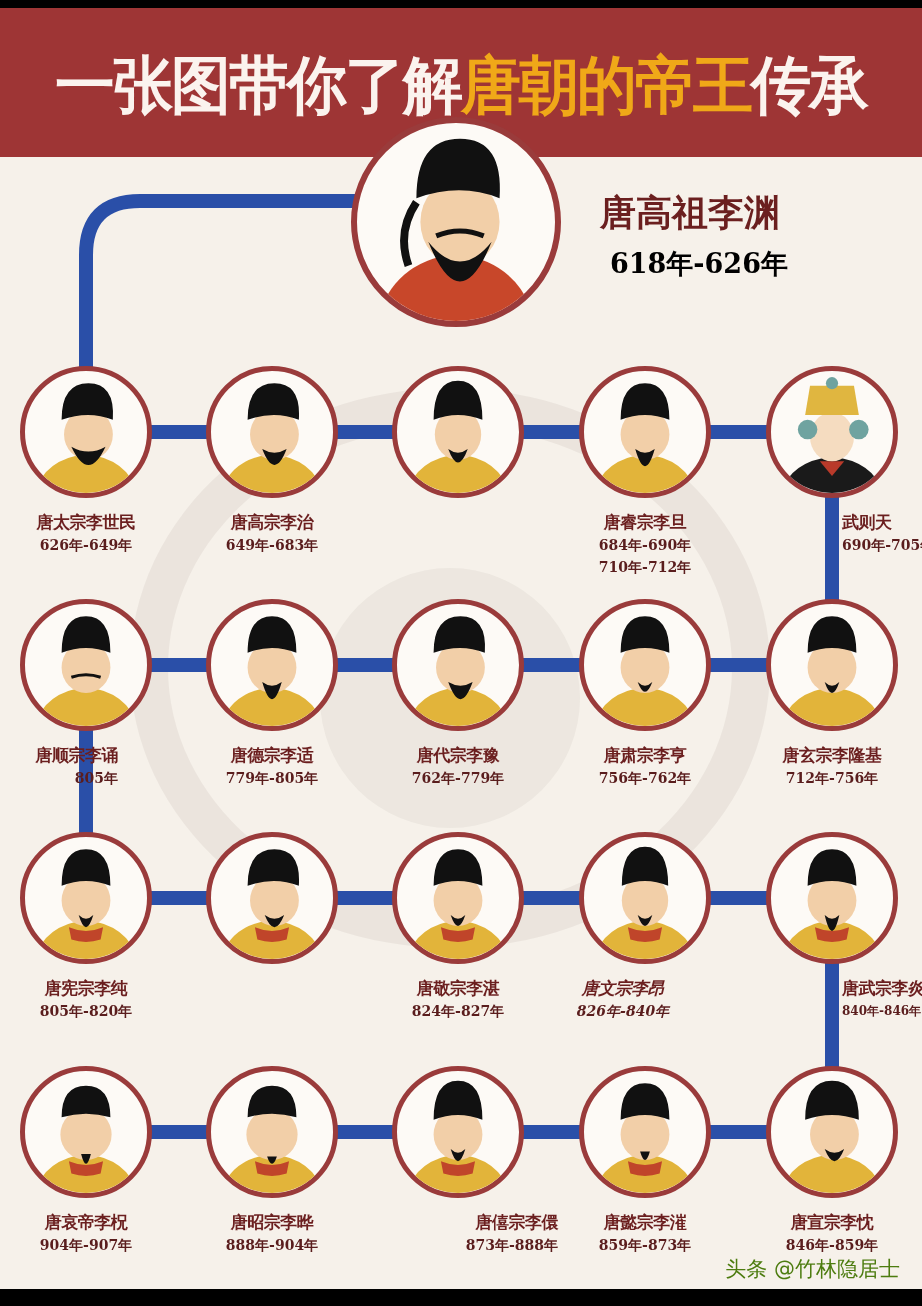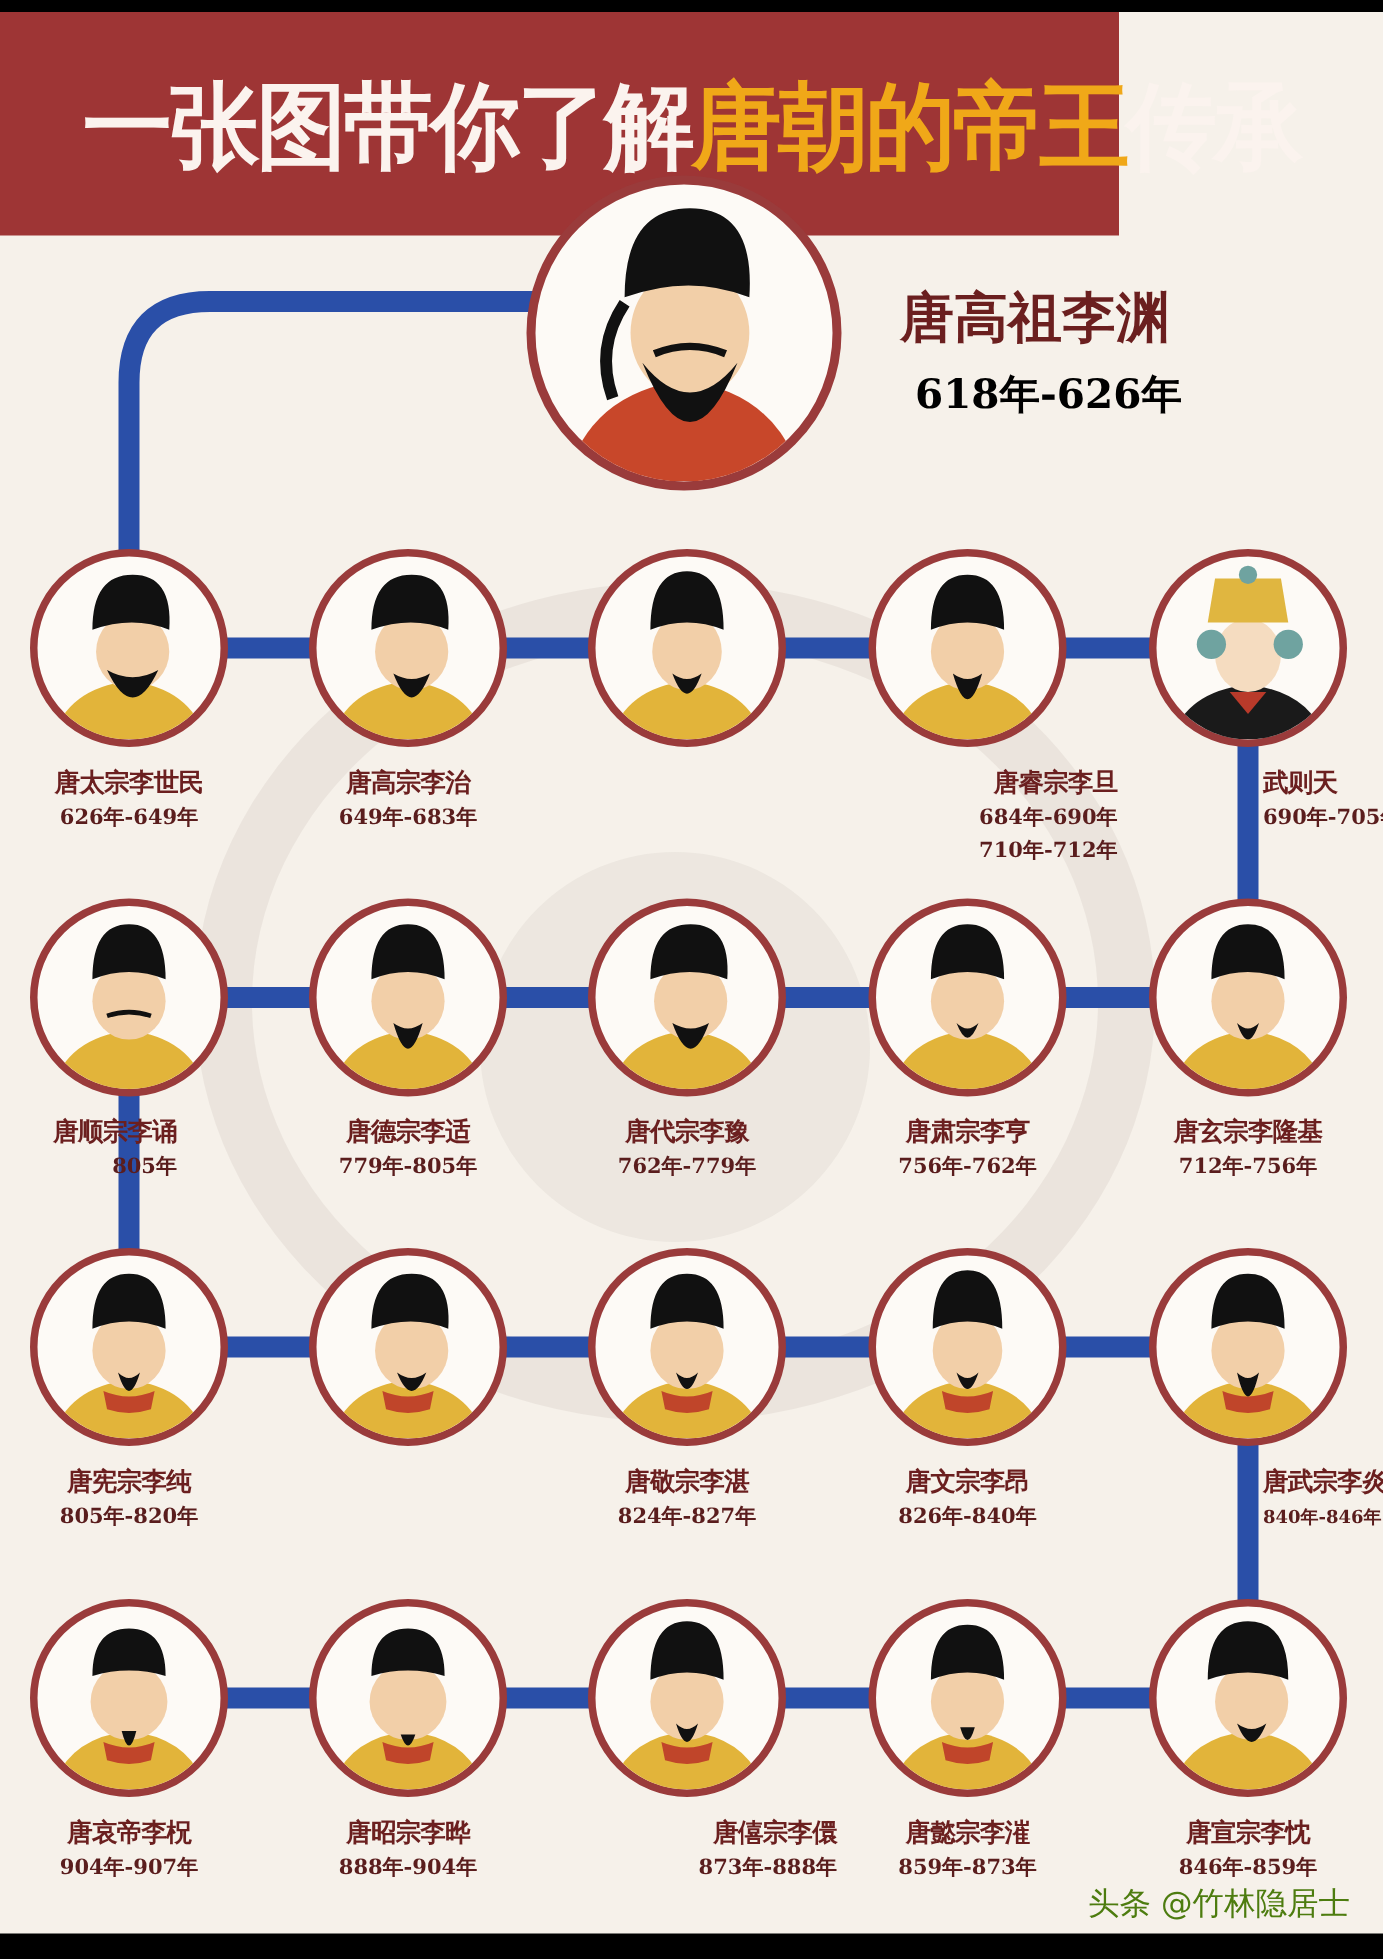--- a/index.html
+++ b/index.html
@@ -1,18 +1,18 @@
 <!DOCTYPE html>
 <html><head>
 <meta charset="utf-8">
 <style>
   html, body { margin:0; padding:0; }
   body { width:922px; height:1306px; position:relative; overflow:hidden; background:#000; font-family:"DejaVu Serif","Liberation Serif",serif; }
   .page { position:absolute; left:0; top:8px; width:922px; height:1281px; background:#f6f1ea; overflow:hidden; }
-  .banner { position:absolute; left:0; top:0; width:746px; height:149px; background:#9e3535; }
+  .banner { position:absolute; left:0; top:0; width:922px; height:149px; background:#9e3535; }
   .title { position:absolute; left:0; top:42px; width:922px; text-align:center; font-size:60px; font-weight:bold; color:#fbf3ee; letter-spacing:-2px; white-space:nowrap; line-height:70px; transform:scaleY(1.05); }
   .title .hl { color:#f0a818; }
   .watermark { position:absolute; left:130px; top:380px; width:640px; height:560px; border-radius:50%; border:38px solid rgba(160,150,140,0.13); box-sizing:border-box; }
   .watermark2 { position:absolute; left:320px; top:560px; width:260px; height:260px; border-radius:50%; background:rgba(160,150,140,0.10); }
   svg.path { position:absolute; left:0; top:0; }
   .circle { position:absolute; border-radius:50%; border:5px solid #9a3b3b; background:#fdfaf6; box-sizing:border-box; overflow:hidden; }
   .circle.lg { width:210px; height:210px; border-width:6px; }
   .circle.sm { width:132px; height:132px; }
   .portrait { position:absolute; left:0; top:0; width:100%; height:100%; }
   .label { position:absolute; text-align:center; color:#6b1f1f; font-weight:bold; white-space:nowrap; }
@@ -95,21 +95,21 @@
     </div>
 
   <div class="circle sm" style="left:579px;top:358px;">
       <svg class="portrait" viewBox="0 0 100 100">
         <path d="M8 100 Q16 72 50 68 Q84 72 92 100 Z" fill="#e2b43a"></path>
         <ellipse cx="50" cy="52" rx="20" ry="21" fill="#f2cfa8"></ellipse>
         <path d="M30 40 Q30 10 50 10 Q70 10 70 40 Q50 32 30 40 Z" fill="#111"></path>
         <path d="M42 64 Q50 92 58 64 Q50 70 42 64 Z" fill="#111"></path>
       </svg>
     </div>
-  <div class="label" style="left:545px;top:502px;width:200px;text-align:right;">
+  <div class="label" style="left:545px;top:502px;width:200px;">
       <div class="name">唐睿宗李旦</div>
       <div class="years">684年-690年</div>
       <div class="years">710年-712年</div>
     </div>
 
   <div class="circle sm" style="left:766px;top:358px;">
       <svg class="portrait" viewBox="0 0 100 100">
         <path d="M8 100 Q16 74 50 70 Q84 74 92 100 Z" fill="#1a1a1a"></path>
         <path d="M40 74 L50 86 L60 74 Z" fill="#b93a2a"></path>
         <ellipse cx="50" cy="54" rx="18" ry="20" fill="#f5dcc0"></ellipse>
@@ -229,21 +229,21 @@
 
   <div class="circle sm" style="left:579px;top:824px;">
       <svg class="portrait" viewBox="0 0 100 100">
         <path d="M8 100 Q16 72 50 68 Q84 72 92 100 Z" fill="#e2b43a"></path>
         <path d="M36 74 Q50 80 64 74 L62 84 Q50 88 38 84 Z" fill="#c0452a"></path>
         <ellipse cx="50" cy="52" rx="19" ry="21" fill="#f2cfa8"></ellipse>
         <path d="M31 40 Q31 8 50 8 Q69 8 69 40 Q50 32 31 40 Z" fill="#111"></path>
         <path d="M44 64 Q50 82 56 64 Q50 70 44 64 Z" fill="#111"></path>
       </svg>
     </div>
-  <div class="label" style="left:545px;top:968px;width:200px;">
+  <div class="label" style="left:523px;top:968px;width:200px;font-style:italic;">
       <div class="name">唐文宗李昂</div>
       <div class="years">826年-840年</div>
     </div>
 
   <div class="circle sm" style="left:766px;top:824px;">
       <svg class="portrait" viewBox="0 0 100 100">
         <path d="M8 100 Q16 72 50 68 Q84 72 92 100 Z" fill="#e2b43a"></path>
         <path d="M36 74 Q50 80 64 74 L62 84 Q50 88 38 84 Z" fill="#c0452a"></path>
         <ellipse cx="50" cy="52" rx="20" ry="21" fill="#f2cfa8"></ellipse>
         <path d="M30 40 Q30 10 50 10 Q70 10 70 40 Q50 32 30 40 Z" fill="#111"></path>

